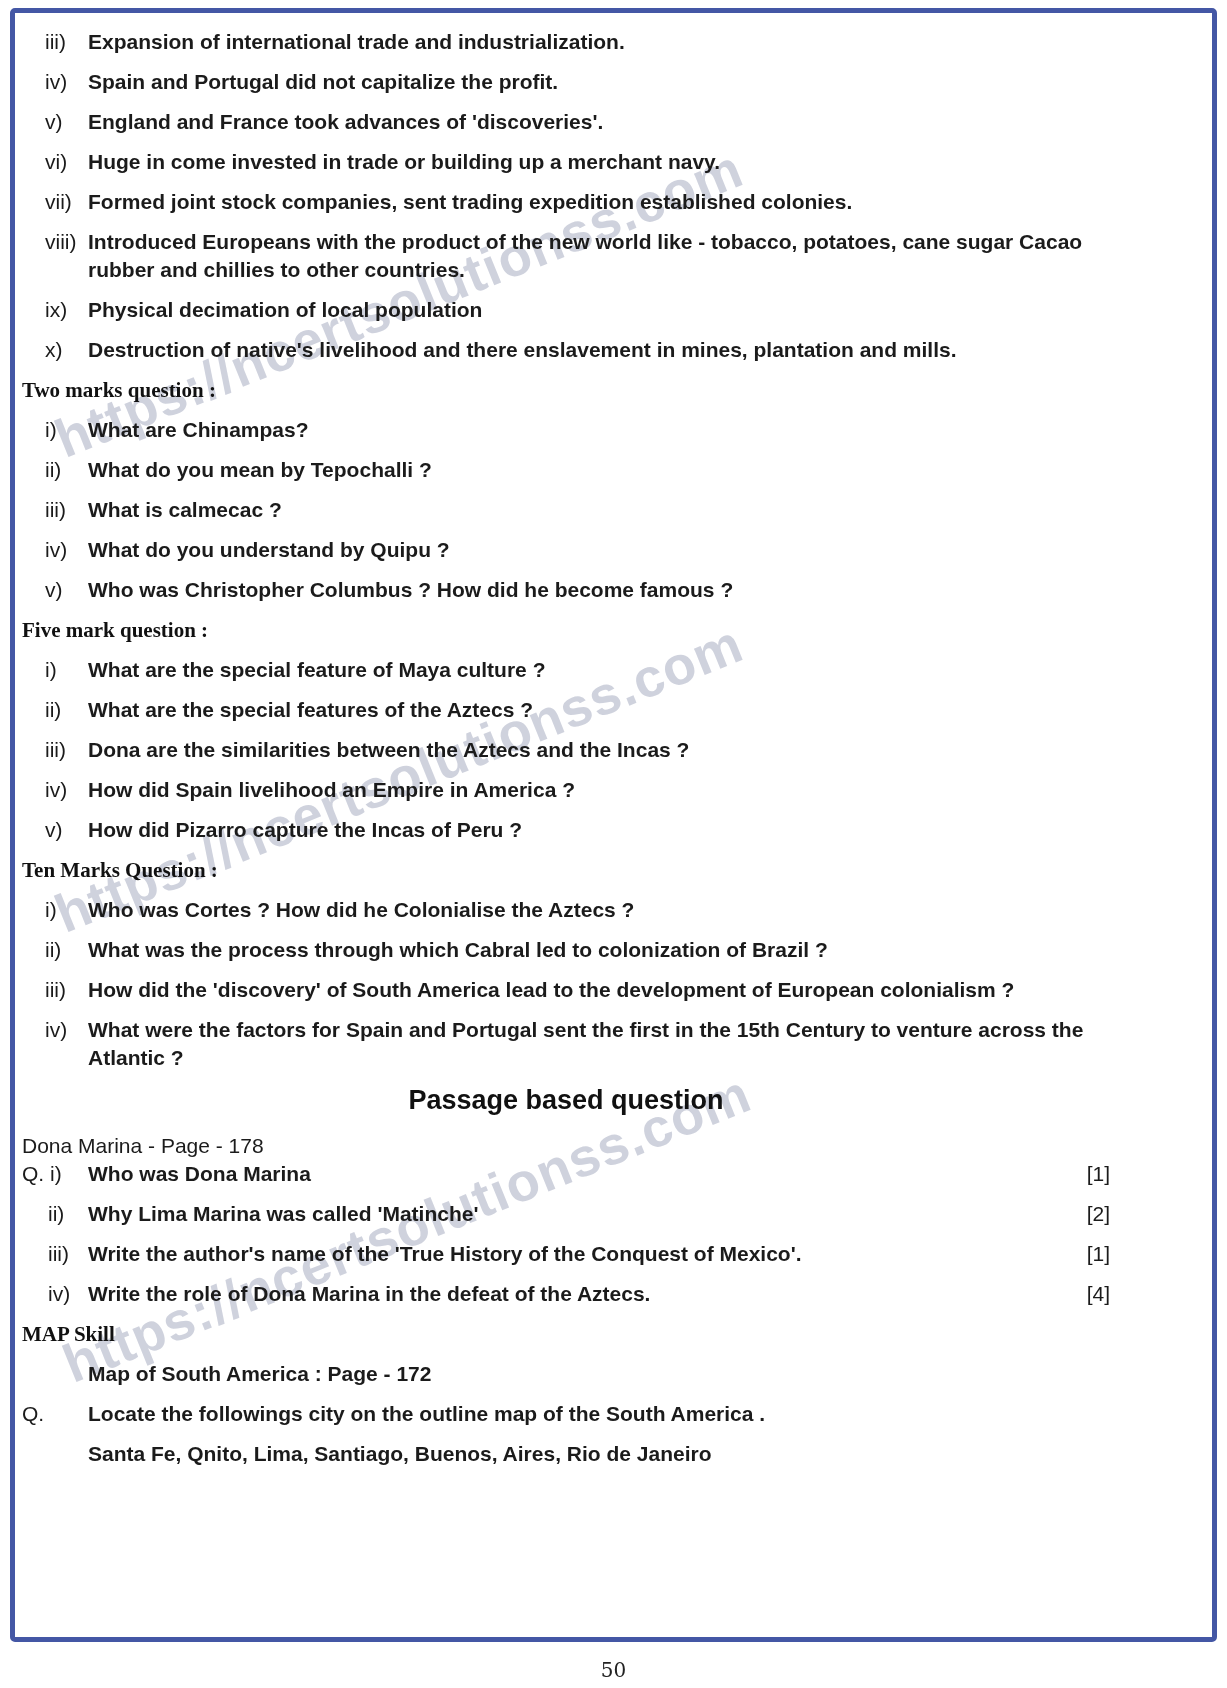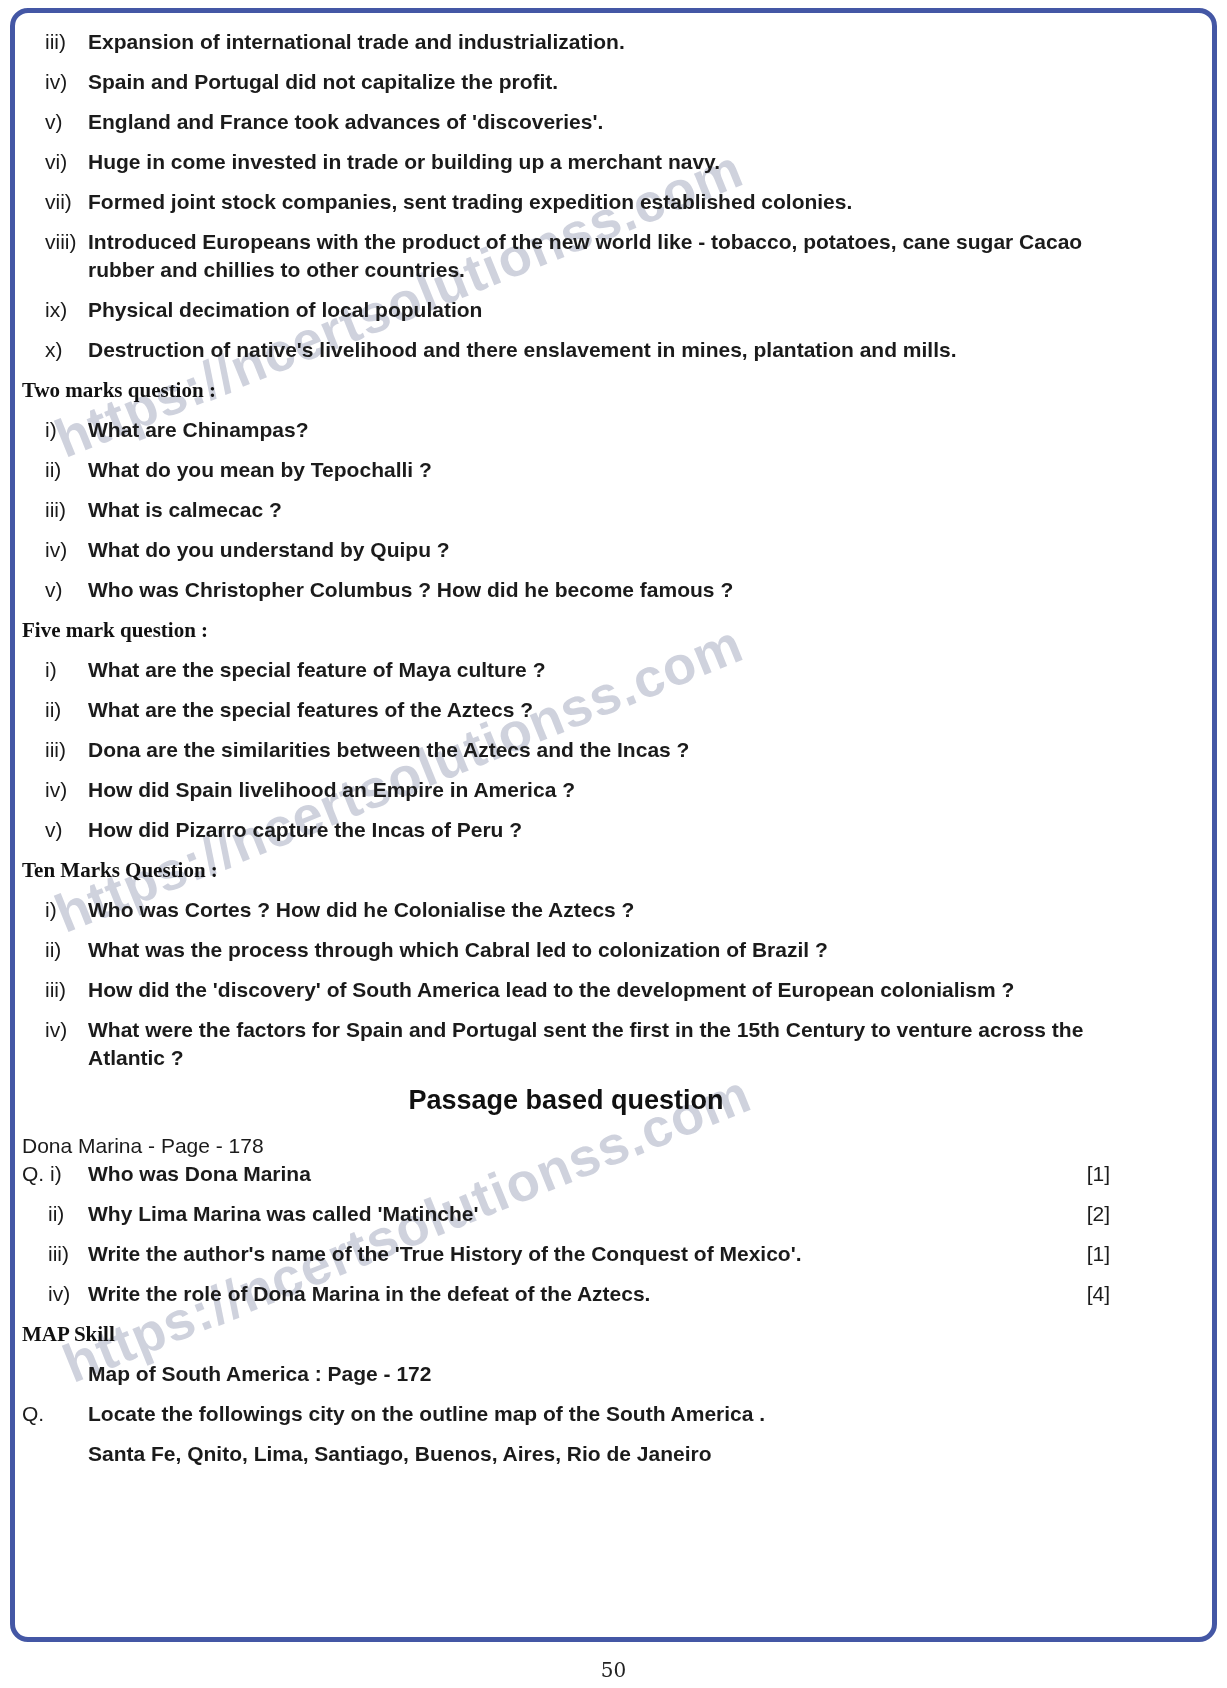--- a/index.html
+++ b/index.html
@@ -8,21 +8,21 @@
     background:#ffffff;
     font-family:"Liberation Sans", sans-serif;
     color:#1b1b1b;
     position:relative;
     overflow:hidden;
   }
   .frame {
     position:absolute;
     left:10px; top:8px; right:10px; bottom:46px;
     border:5px solid #4457a5;
-    border-radius:18px;
+    border-radius:5px;
     box-sizing:border-box;
     padding:15px 102px 0 7px;
     z-index:1;
   }
   .row {
     display:flex;
     align-items:flex-start;
     font-size:21px;
     line-height:28px;
     margin-bottom:12px;

